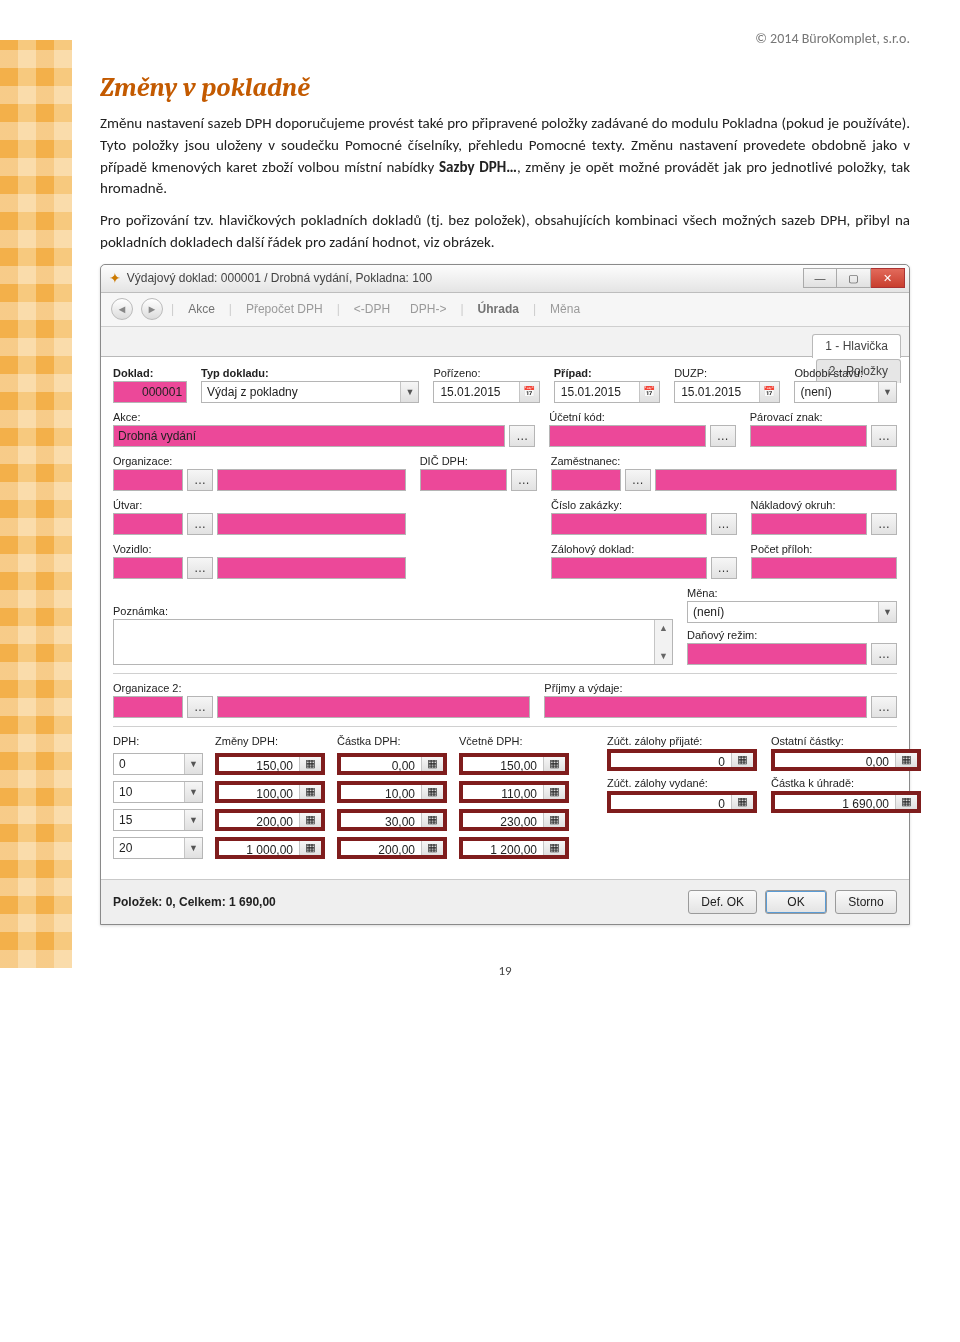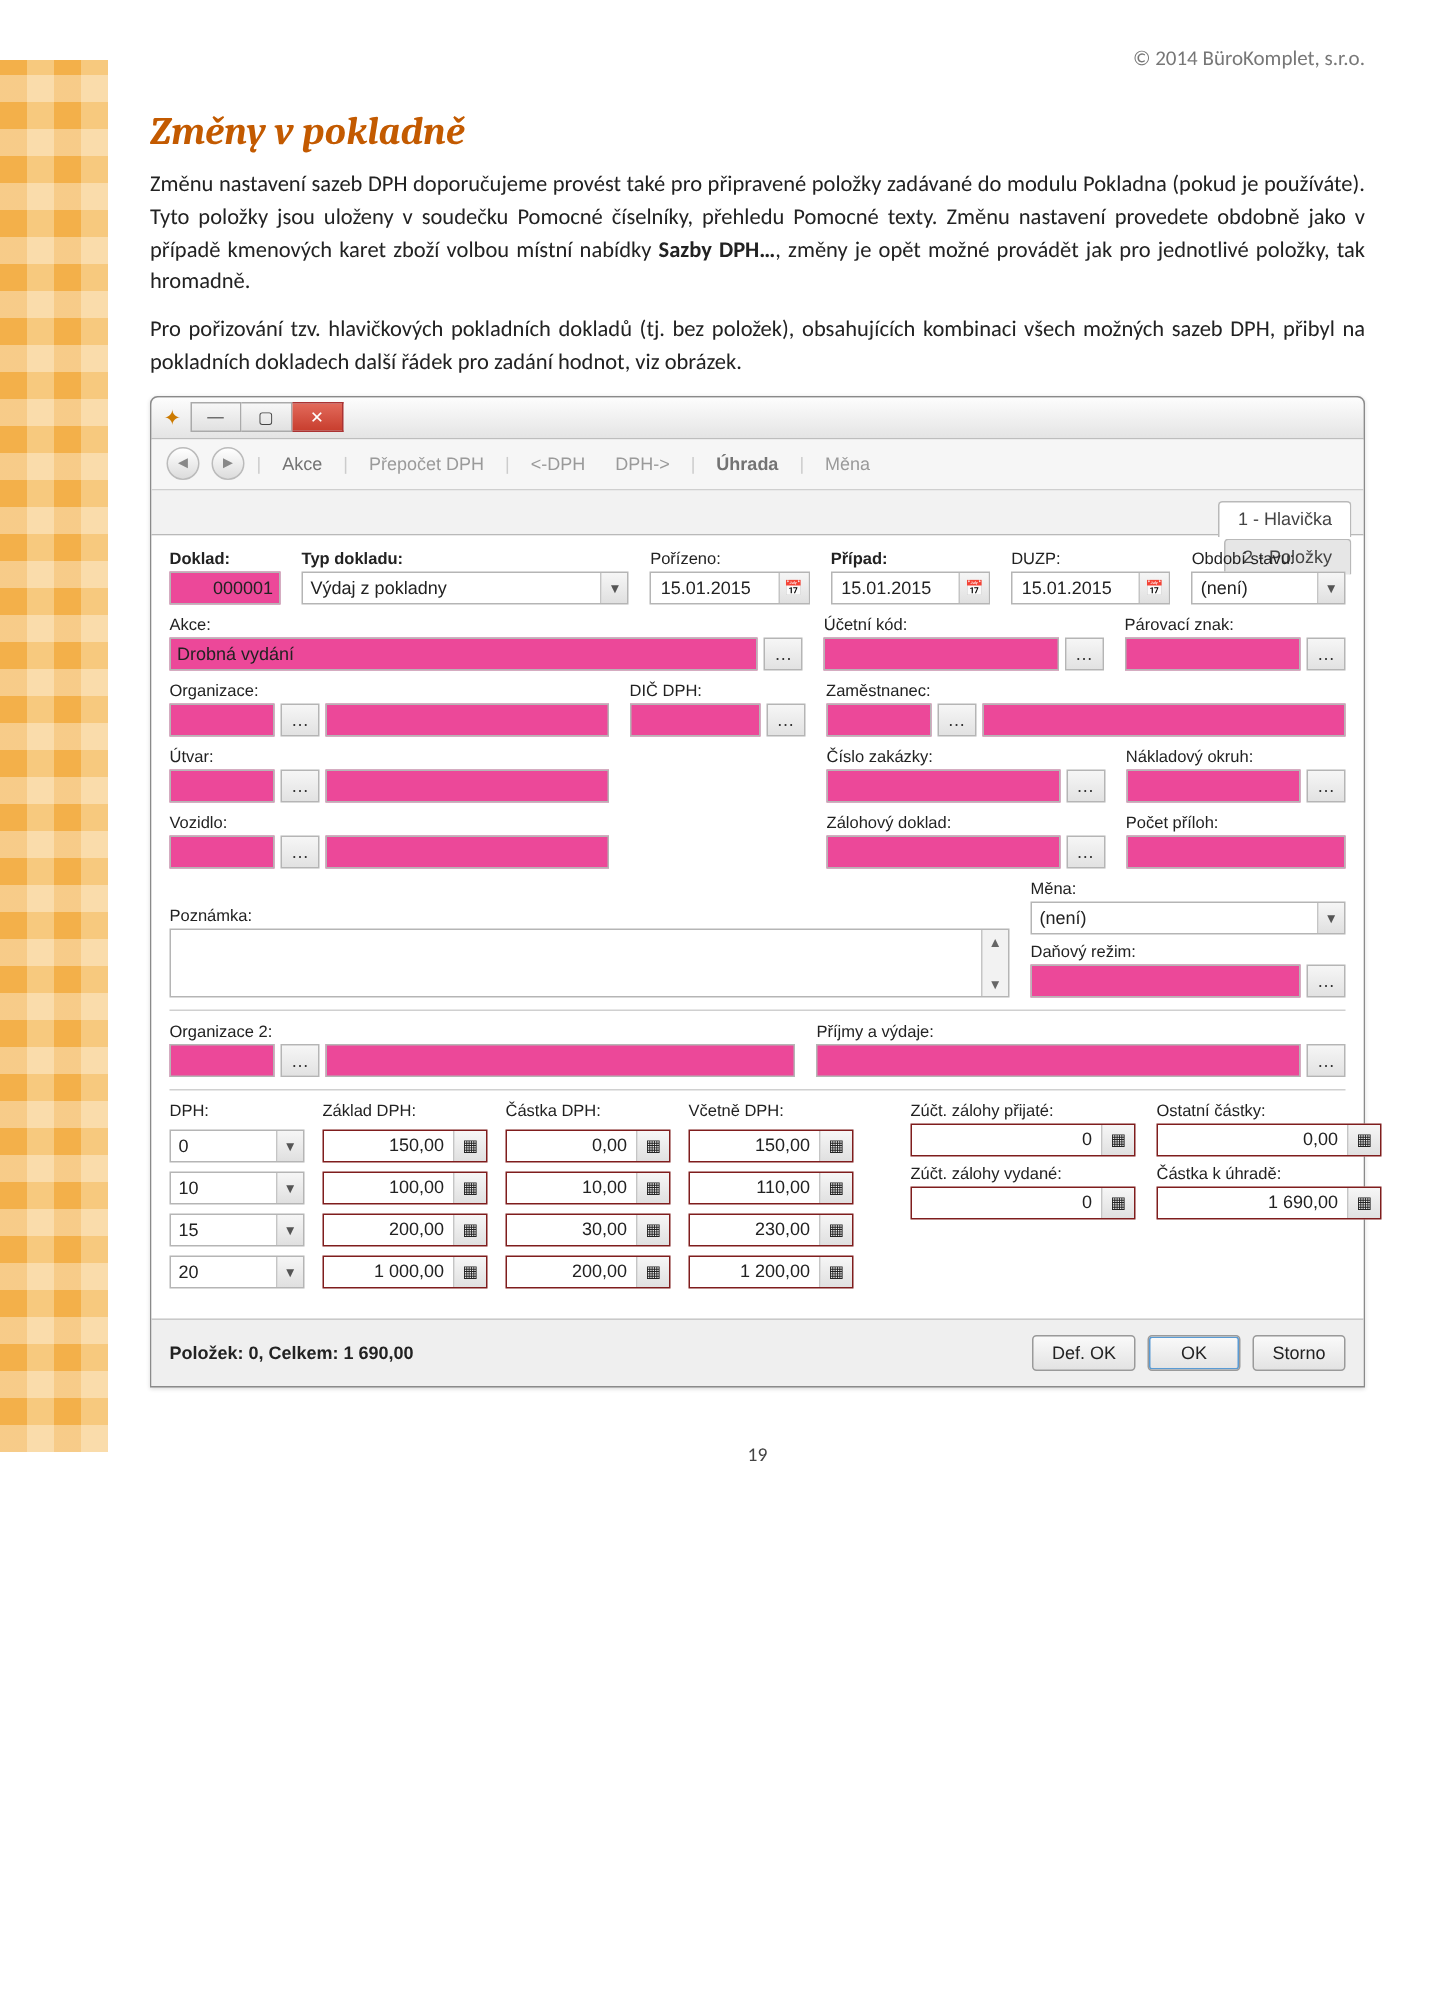--- a/index.html
+++ b/index.html
@@ -140,21 +140,21 @@
   .datebox { display:flex; height:22px; border:1px solid #b5b5b5; background:#fff; }
   .datebox .val { flex:1; padding:2px 6px; font-size:12px; display:flex; align-items:center; }
   .datebox .calbtn {
     width:20px; border-left:1px solid #c5c5c5;
     background:linear-gradient(#f6f6f6,#e0e0e0);
     display:flex; align-items:center; justify-content:center; font-size:10px;
   }
   .pair { display:flex; gap:4px; }
   .wide { flex:1; }
 
-  .numbox { display:flex; height:22px; border:1px solid #7f1d1d; background:#fff; }
+  .numbox { display:flex; height:22px; border:4px solid #7f1d1d; background:#fff; }
   .numbox .num { flex:1; text-align:right; padding:2px 6px; font-size:12px; }
   .numbox .calc {
     width:22px; border-left:1px solid #c5c5c5;
     background:linear-gradient(#f6f6f6,#e0e0e0);
     display:flex; align-items:center; justify-content:center; font-size:11px;
   }
 
   .multiline {
     width:100%; height:46px; border:1px solid #b5b5b5; background:#fff;
     display:flex;
@@ -201,20 +201,21 @@
   <div class="copyright">© 2014 BüroKomplet, s.r.o.</div>
 
   <h2 class="section-title">Změny v pokladně</h2>
 
   <p class="bodytext" id="para1">Změnu nastavení sazeb DPH doporučujeme provést také pro připravené položky zadávané do modulu Pokladna (pokud je používáte). Tyto položky jsou uloženy v soudečku Pomocné číselníky, přehledu Pomocné texty. Změnu nastavení provedete obdobně jako v případě kmenových karet zboží volbou místní nabídky <b>Sazby DPH…</b>, změny je opět možné provádět jak pro jednotlivé položky, tak hromadně.</p>
   <p class="bodytext">Pro pořizování tzv. hlavičkových pokladních dokladů (tj. bez položek), obsahujících kombinaci všech možných sazeb DPH, přibyl na pokladních dokladech další řádek pro zadání hodnot, viz obrázek.</p>
 
   <div class="window">
     <div class="titlebar">
       <span class="wicon">✦</span>
+      <span class="wtitle">Výdajový doklad: 000001 / Drobná vydání, Pokladna: 100</span>
       <div class="winbtns">
         <div class="winbtn">—</div>
         <div class="winbtn">▢</div>
         <div class="winbtn close">✕</div>
       </div>
     </div>
 
     <div class="toolbar">
       <div class="navcircle">◄</div>
       <div class="navcircle">►</div>
@@ -422,21 +423,21 @@
               <div class="btn-dots">…</div>
             </div>
         </div>
       </div>
 
       <hr class="divider">
 
       <div class="row" style="align-items:flex-start">
         <div class="grid-dph" id="dphgrid">
           <span class="colh">DPH:</span>
-          <span class="colh">Základ DPH:</span>
+          <span class="colh">Změny DPH:</span>
           <span class="colh">Částka DPH:</span>
           <span class="colh">Včetně DPH:</span>
         <div class="combo">
               <span class="val">0</span>
               <span class="caret">▼</span>
             </div>
             <div class="numbox">
               <span class="num">150,00</span>
               <span class="calc">▦</span>
             </div>

